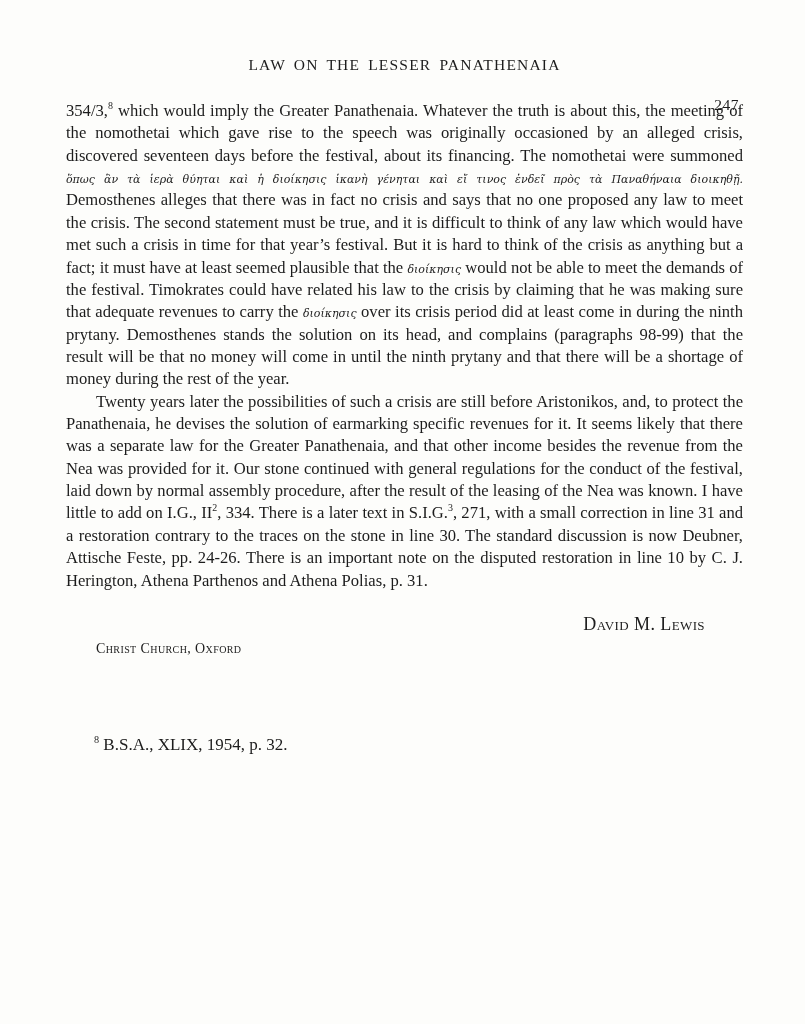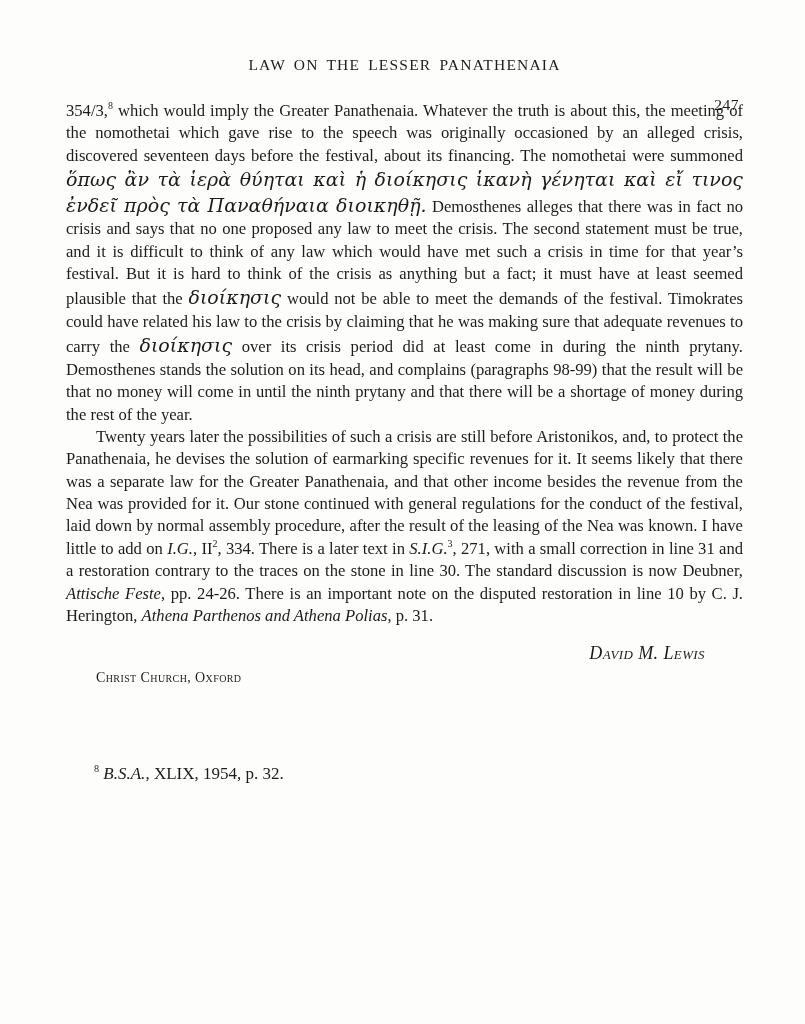--- a/index.html
+++ b/index.html
@@ -38,37 +38,36 @@
     margin: 0;
     font-size: 16.6px;
     line-height: 1.348;
     text-align: justify;
   }
   .article-body p.indent { text-indent: 30px; }
 
   .greek {
     font-family: "DejaVu Serif", serif;
     font-style: italic;
-    font-size: 19px;
+    font-size: 11px;
   }
-  .it { font-style: italic; }
+  .it { }
 
   sup {
     font-size: 60%;
     line-height: 0;
     vertical-align: super;
   }
 
   .signature {
     text-align: right;
     font-variant: small-caps;
     font-size: 18px;
     letter-spacing: 0.4px;
-    margin: 16px 38px 0 0;
-    font-style: italic;
+    margin: 22px 38px 0 0;
   }
 
   .affiliation {
     font-variant: small-caps;
     font-size: 14px;
     letter-spacing: 0.4px;
     margin: 6px 0 0 30px;
   }
 
   .footnote {

